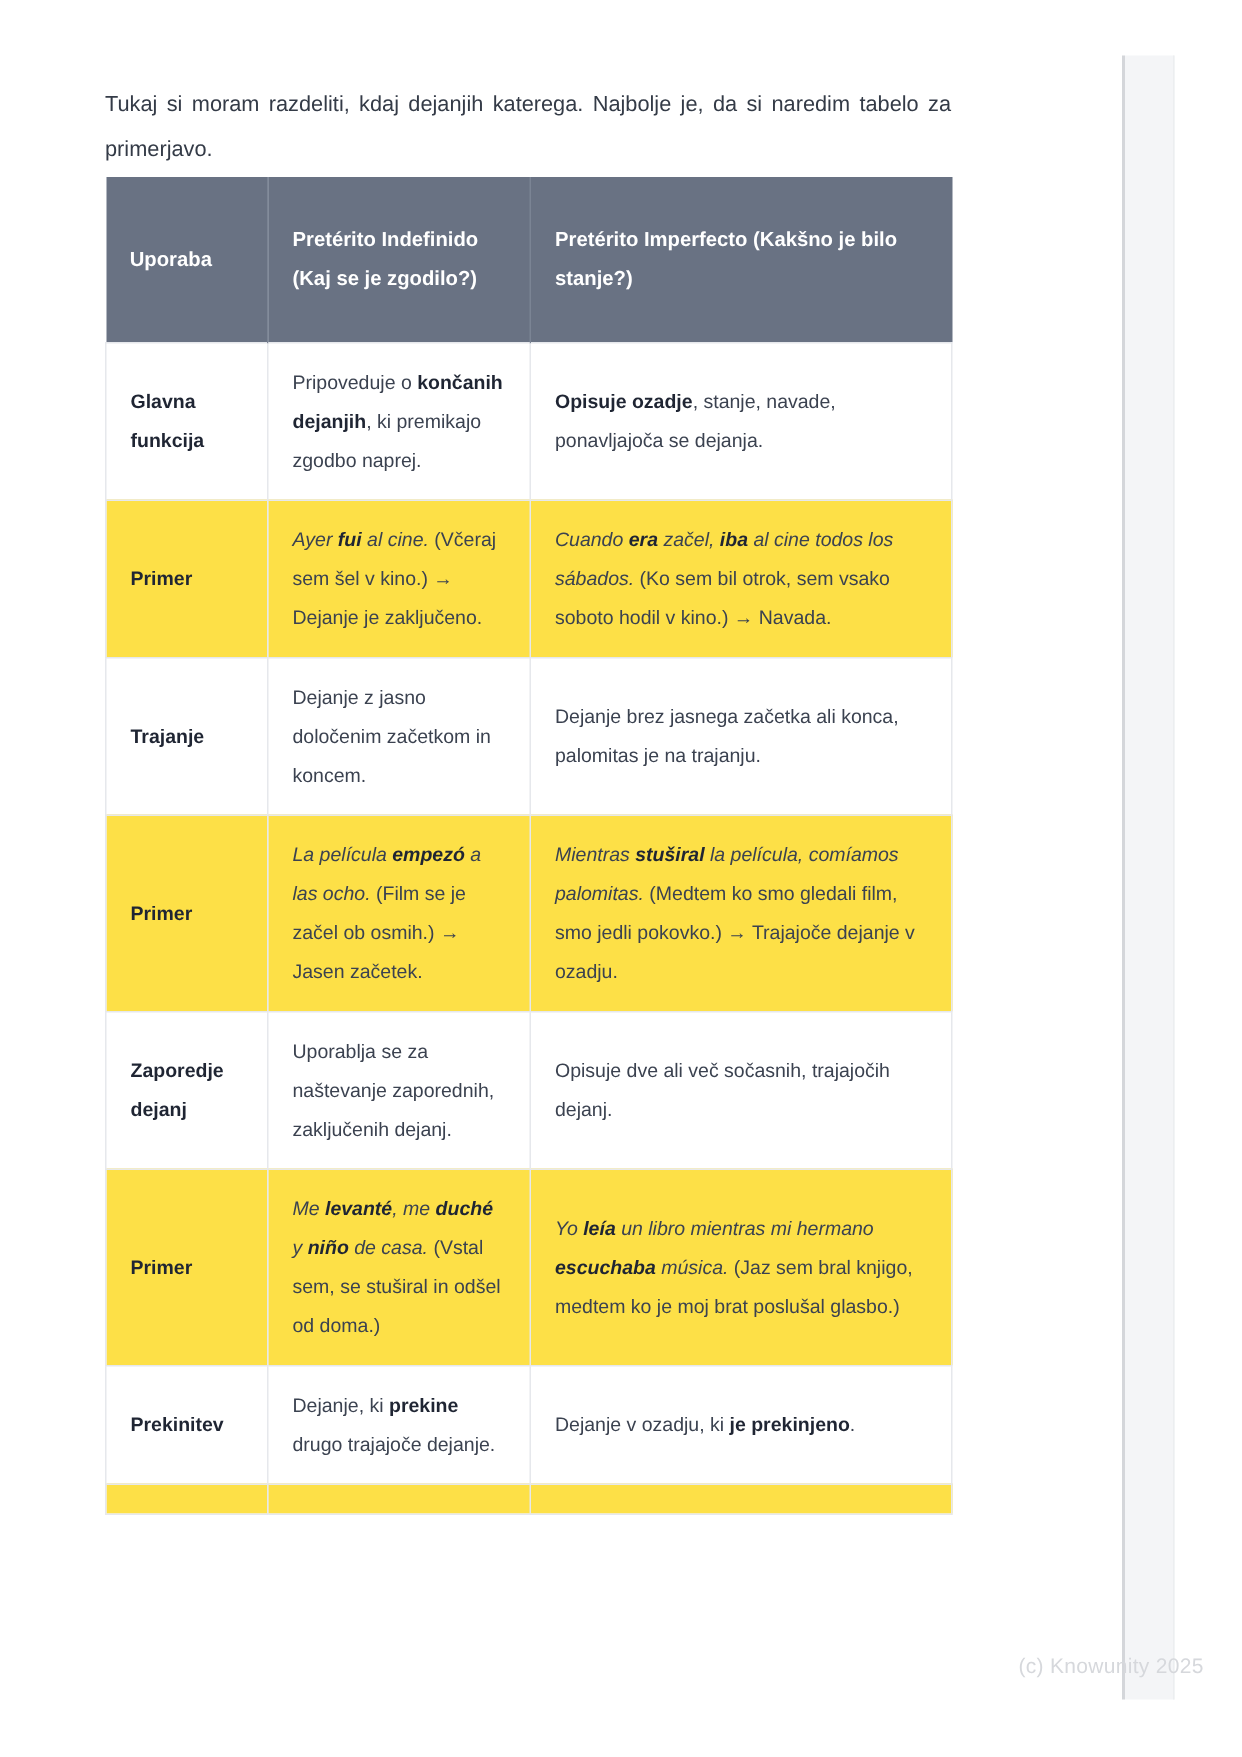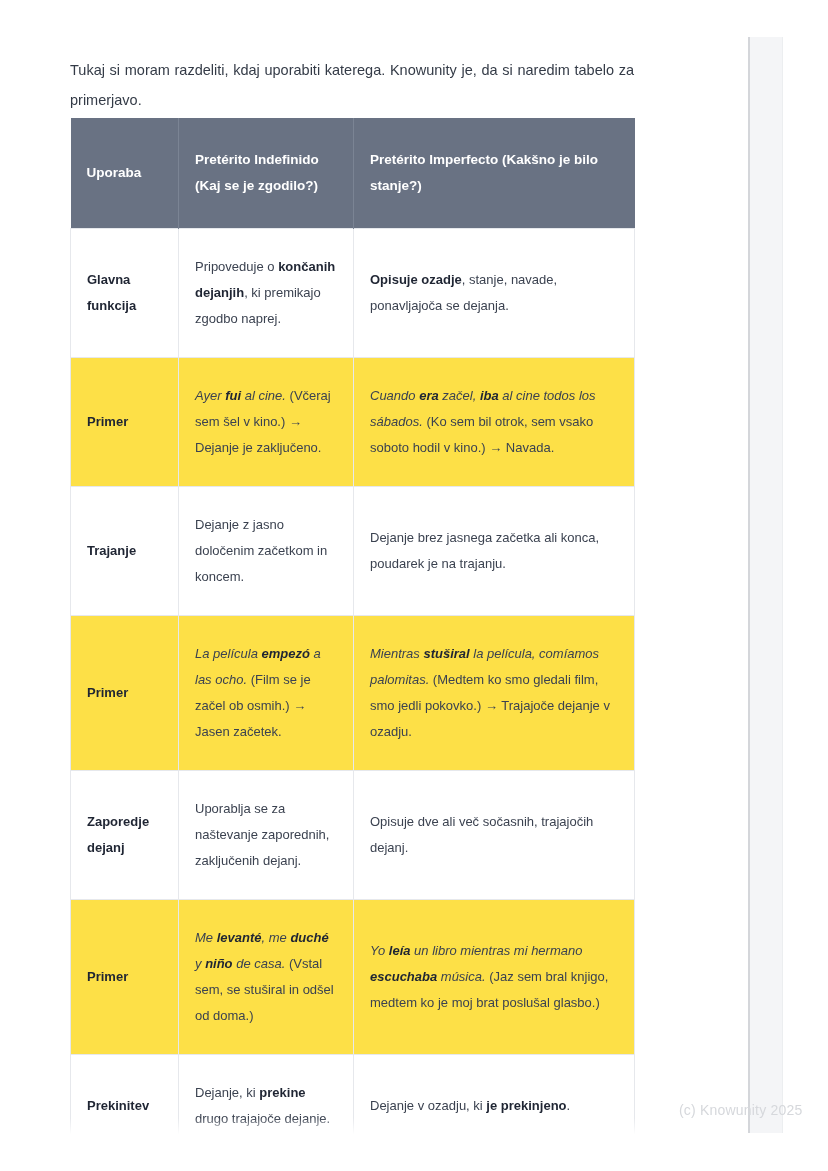--- a/index.html
+++ b/index.html
@@ -58,21 +58,21 @@
     line-height: 26px;
     text-align: left;
     vertical-align: middle;
     padding: 14px 16px;
     border-right: 1px solid #7b8494;
     height: 110px;
   }
   table.cmp thead th:last-child { border-right: none; }
   table.cmp tbody td {
     border: 1px solid #e6e8ec;
-    padding: 25px 16px;
+    padding: 13px 16px;
     vertical-align: middle;
     line-height: 26px;
     color: #3b4250;
     font-size: 13px;
   }
   table.cmp tbody tr.alt td {
     background: #fde047;
   }
   table.cmp tbody td.label {
     font-weight: bold;
@@ -117,21 +117,21 @@
     white-space: nowrap;
   }
 </style>
 </head>
 <body>
 
 <div class="page">
 
   <div class="content">
 
-    <p class="intro">Tukaj si moram razdeliti, kdaj uporabiti katerega. Knowunity je, da si naredim tabelo za primerjavo.</p>
+    <p class="intro">Tukaj si moram razdeliti, kdaj dejanjih katerega. Najbolje je, da si naredim tabelo za primerjavo.</p>
 
     <div class="table-wrap">
       <table class="cmp">
         <colgroup>
           <col class="c1">
             <col class="c2">
             <col class="c3">
         </colgroup>
         <thead>
           <tr>
@@ -147,21 +147,21 @@
               <td><b>Opisuje ozadje</b><span>, stanje, navade, ponavljajoča se dejanja.</span></td>
             </tr>
             <tr class="alt">
               <td class="label">Primer</td>
               <td><i>Ayer </i><i><b>fui</b></i><i> al cine.</i><span> (Včeraj sem šel v kino.) → Dejanje je zaključeno.</span></td>
               <td><i>Cuando </i><i><b>era</b></i><i> začel, </i><i><b>iba</b></i><i> al cine todos los sábados.</i><span> (Ko sem bil otrok, sem vsako soboto hodil v kino.) → Navada.</span></td>
             </tr>
             <tr>
               <td class="label">Trajanje</td>
               <td><span>Dejanje z jasno določenim začetkom in koncem.</span></td>
-              <td><span>Dejanje brez jasnega začetka ali konca, poudarek je na trajanju.</span></td>
+              <td><span>Dejanje brez jasnega začetka ali konca, palomitas je na trajanju.</span></td>
             </tr>
             <tr class="alt">
               <td class="label">Primer</td>
               <td><i>La película </i><i><b>empezó</b></i><i> a las ocho.</i><span> (Film se je začel ob osmih.) → Jasen začetek.</span></td>
               <td><i>Mientras </i><i><b>stuširal</b></i><i> la película, comíamos palomitas.</i><span> (Medtem ko smo gledali film, smo jedli pokovko.) → Trajajoče dejanje v ozadju.</span></td>
             </tr>
             <tr>
               <td class="label">Zaporedje dejanj</td>
               <td><span>Uporablja se za naštevanje zaporednih, zaključenih dejanj.</span></td>
               <td><span>Opisuje dve ali več sočasnih, trajajočih dejanj.</span></td>

